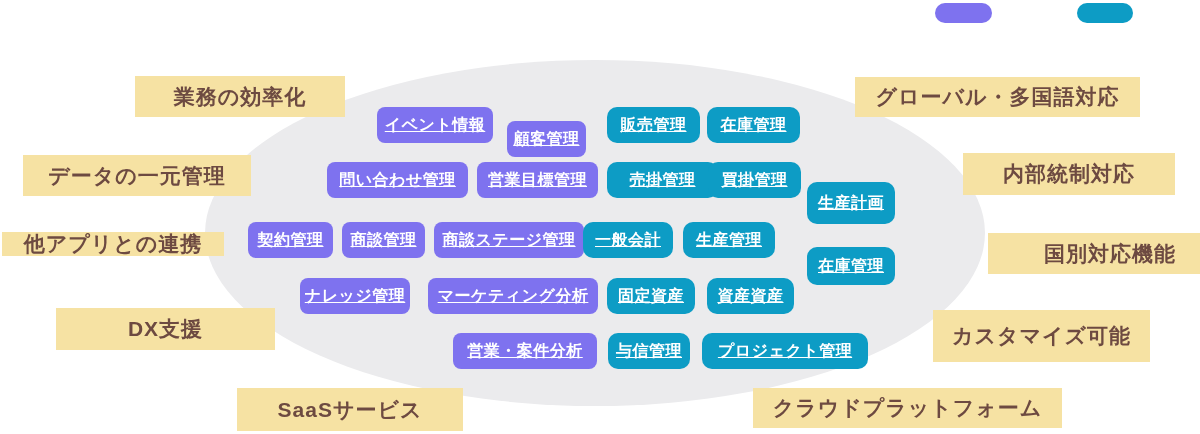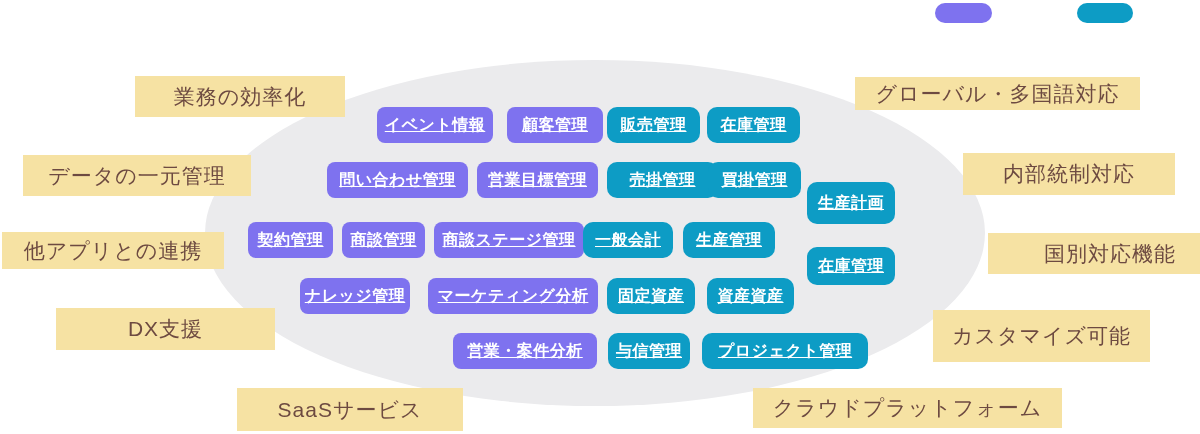--- a/index.html
+++ b/index.html
@@ -16,50 +16,50 @@
   .legend-pill.purple{left:935px;width:57px;background:#7e72ef;}
   .legend-pill.teal{left:1077px;width:56px;background:#0d9cc5;}
   .pill{
     position:absolute;height:36px;border-radius:8px;color:#ffffff;
     font-weight:bold;font-size:16px;display:flex;align-items:center;
     justify-content:center;white-space:nowrap;letter-spacing:0.5px;text-decoration:underline;
   }
   .pill.purple{background:#7e72ef;}
   .pill.teal{background:#0d9cc5;border-radius:10px;}
   .olabel{
-    position:absolute;background:#f6e2a3;color:#6d4a41;font-weight:normal;
+    position:absolute;background:#f6e2a3;color:#6d4a41;font-weight:bold;
     font-size:21px;display:flex;align-items:center;justify-content:center;
     white-space:nowrap;letter-spacing:1px;
   }
 </style>
 </head>
 <body>
 
 <div class="canvas">
 
   <div class="ellipse"></div>
 
   <div class="legend">
     <span class="legend-pill purple"></span>
     <span class="legend-pill teal"></span>
   </div>
 
   <div class="olabel" style="left:135px;top:76px;width:210px;height:41px">業務の効率化</div>
   <div class="olabel" style="left:23px;top:155px;width:228px;height:41px">データの一元管理</div>
-  <div class="olabel" style="left:2px;top:232px;width:222px;height:37px">他アプリとの連携</div>
+  <div class="olabel" style="left:2px;top:232px;width:222px;height:24px">他アプリとの連携</div>
   <div class="olabel" style="left:56px;top:308px;width:219px;height:42px">DX支援</div>
   <div class="olabel" style="left:237px;top:388px;width:226px;height:43px">SaaSサービス</div>
-  <div class="olabel" style="left:855px;top:77px;width:285px;height:33px">グローバル・多国語対応</div>
+  <div class="olabel" style="left:855px;top:77px;width:285px;height:40px">グローバル・多国語対応</div>
   <div class="olabel" style="left:963px;top:153px;width:212px;height:42px">内部統制対応</div>
   <div class="olabel" style="left:988px;top:233px;width:244px;height:41px">国別対応機能</div>
   <div class="olabel" style="left:933px;top:310px;width:217px;height:52px">カスタマイズ可能</div>
   <div class="olabel" style="left:753px;top:388px;width:309px;height:40px">クラウドプラットフォーム</div>
 
   <div class="pill purple" style="left:377px;top:107px;width:116px">イベント情報</div>
-  <div class="pill purple" style="left:507px;top:107px;width:96px">顧客管理</div>
+  <div class="pill purple" style="left:507px;top:121px;width:79px">顧客管理</div>
   <div class="pill teal" style="left:607px;top:107px;width:93px">販売管理</div>
   <div class="pill teal" style="left:707px;top:107px;width:93px">在庫管理</div>
 
   <div class="pill purple" style="left:327px;top:162px;width:141px">問い合わせ管理</div>
   <div class="pill purple" style="left:477px;top:162px;width:121px">営業目標管理</div>
   <div class="pill teal" style="left:607px;top:162px;width:111px">売掛管理</div>
   <div class="pill teal" style="left:708px;top:162px;width:93px">買掛管理</div>
   <div class="pill teal" style="left:807px;top:182px;width:88px;height:42px">生産計画</div>
 
   <div class="pill purple" style="left:248px;top:222px;width:85px">契約管理</div>

